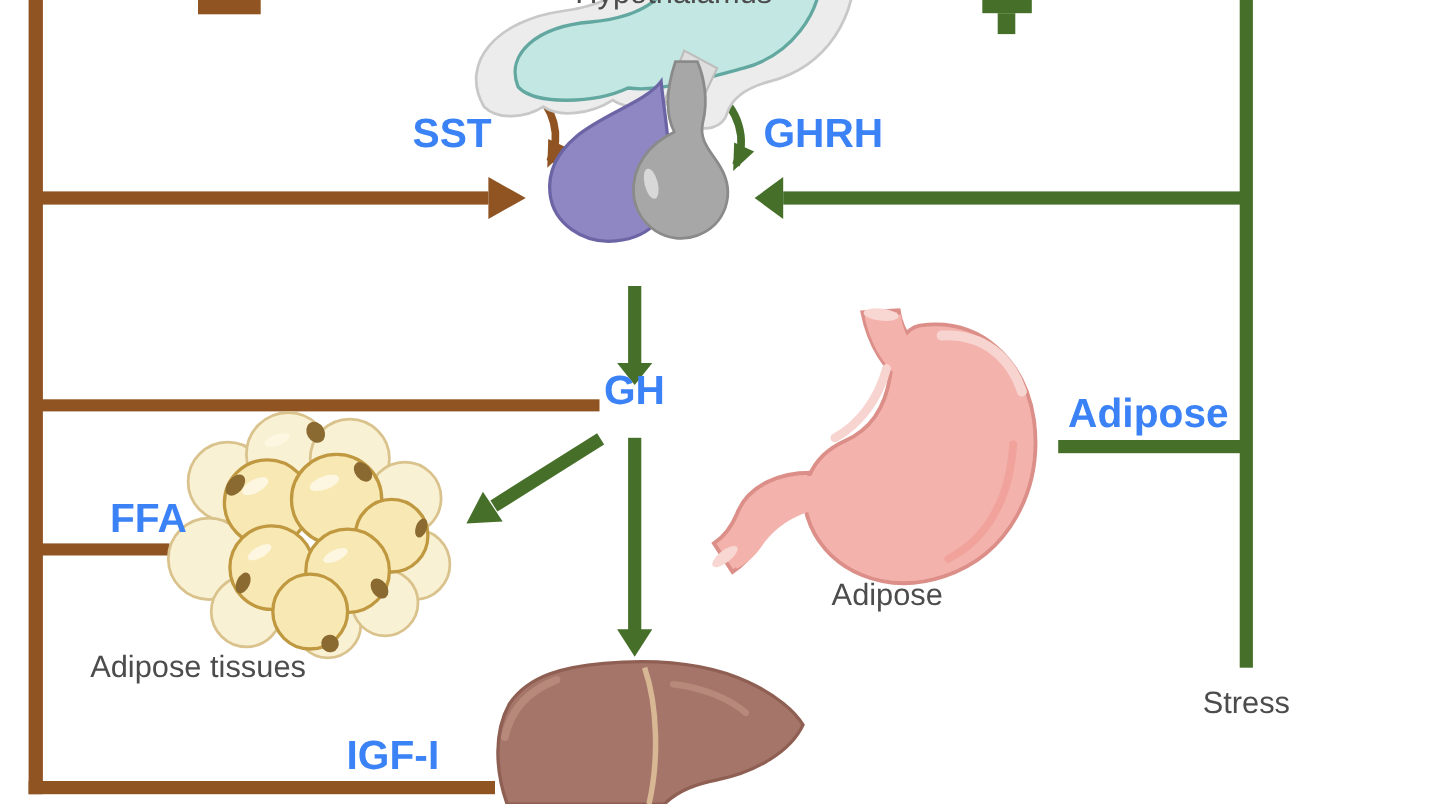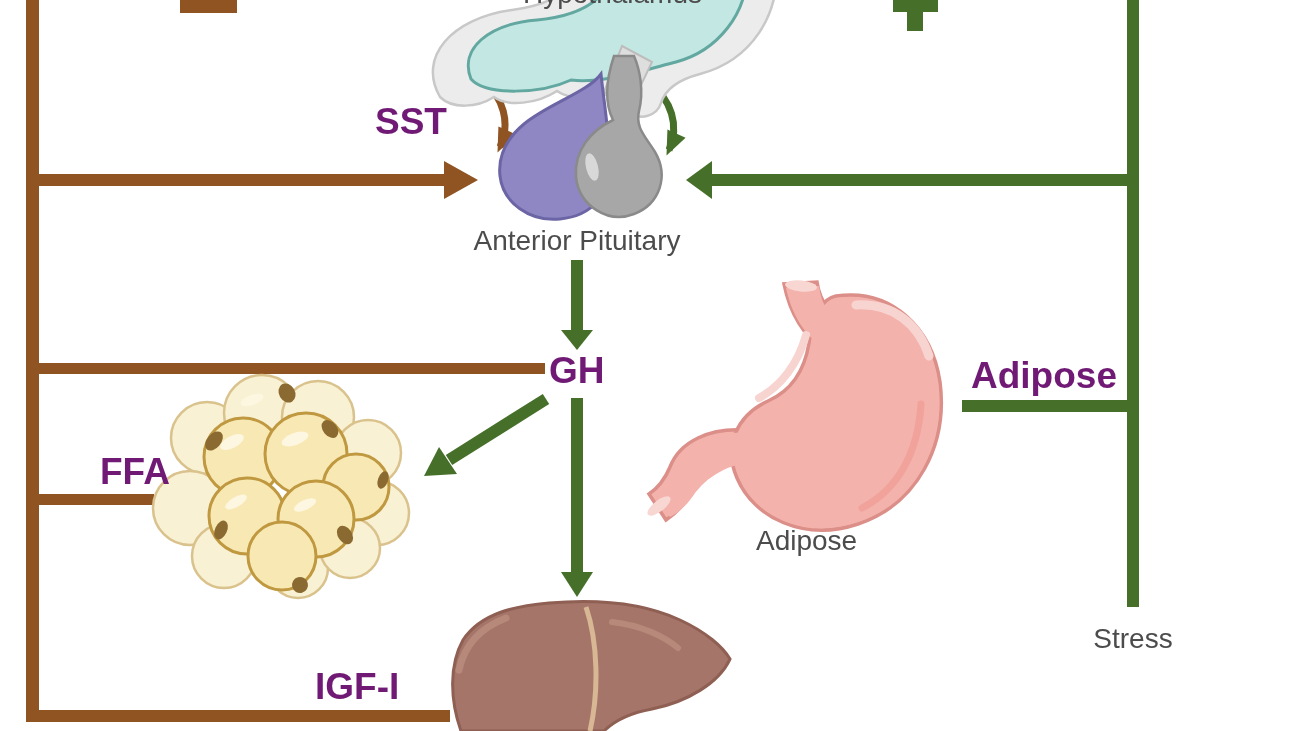--- a/index.html
+++ b/index.html
@@ -2,21 +2,21 @@
 <html><head>
 <meta charset="utf-8">
 <style>
   html,body{margin:0;padding:0;background:#fff;}
   .stage{
     position:relative;width:1300px;height:731px;background:#ffffff;
     overflow:hidden;font-family:"Liberation Sans", sans-serif;
   }
   .stage svg{position:absolute;left:0;top:0;}
   .lbl{position:absolute;line-height:1;white-space:nowrap;}
-  .lbl-bold{font-weight:700;font-size:37px;color:#701a75;}
+  .lbl-bold{font-weight:700;font-size:37px;color:#3b82f6;}
   .lbl-gray{font-weight:400;font-size:28px;color:#4c4c4c;}
   .center{text-align:center;}
   .stimuli{line-height:34px;}
 </style>
 </head>
 <body>
 
 <div class="stage">
 
 <svg width="1300" height="731" viewBox="0 0 1300 731">
@@ -160,31 +160,32 @@
     <path d="M 586,607 C 598,642 599,692 590,731" fill="none" stroke="#d8b794" stroke-width="5"></path>
     <path d="M 506,618 C 480,628 464,646 459,670" fill="none" stroke="#b6897b" stroke-width="7" stroke-linecap="round"></path>
     <path d="M 612,622 C 640,625 664,636 678,648" fill="none" stroke="#b6897b" stroke-width="6" stroke-linecap="round"></path>
   </g>
 </svg>
 
 <div class="lbl lbl-gray center" style="left:455px;top:-20px;width:315px;">Hypothalamus</div>
 
 <div class="lbl lbl-bold" style="left:375px;top:103px;">SST</div>
 
+<div class="lbl lbl-bold" style="left:694px;top:103px;">GHRH</div>
 
-<div class="lbl lbl-gray center" style="left:452px;top:227px;width:250px;">Anterior Pituitary</div>
 
-<div class="lbl lbl-bold" style="left:549px;top:352px;">GH</div>
+<div class="lbl lbl-bold" style="left:549px;top:336px;">GH</div>
 
 <div class="lbl lbl-bold" style="left:971px;top:357px;">Adipose</div>
 
 <div class="lbl lbl-gray" style="left:756px;top:527px;">Adipose</div>
 
 <div class="lbl lbl-bold" style="left:69px;top:453px;margin-left:31px;">FFA</div>
 
+<div class="lbl lbl-gray" style="left:82px;top:592px;">Adipose tissues</div>
 
 <div class="lbl lbl-bold" style="left:315px;top:668px;text-align:right;">IGF-I</div>
 
 <div class="lbl lbl-gray center stimuli" style="left:1008px;top:622px;width:250px;text-align:center;">
   <div>Stress</div>
 </div>
 
 </div>
 
 </body></html>

